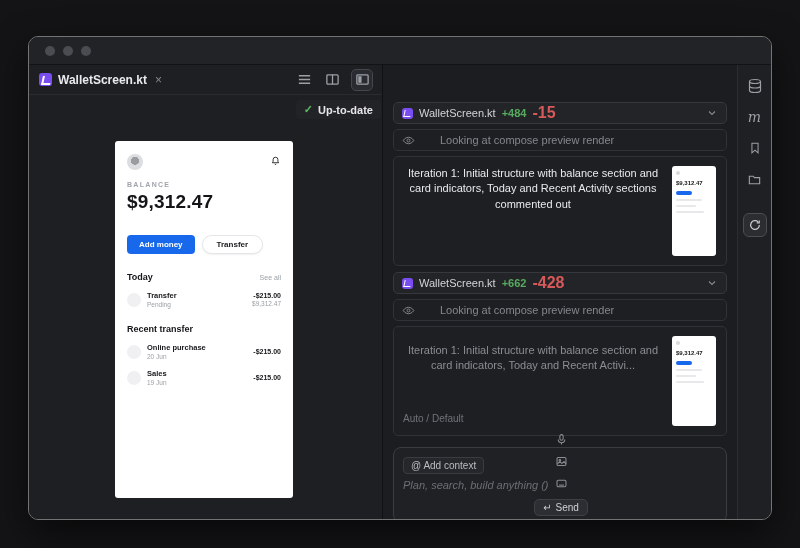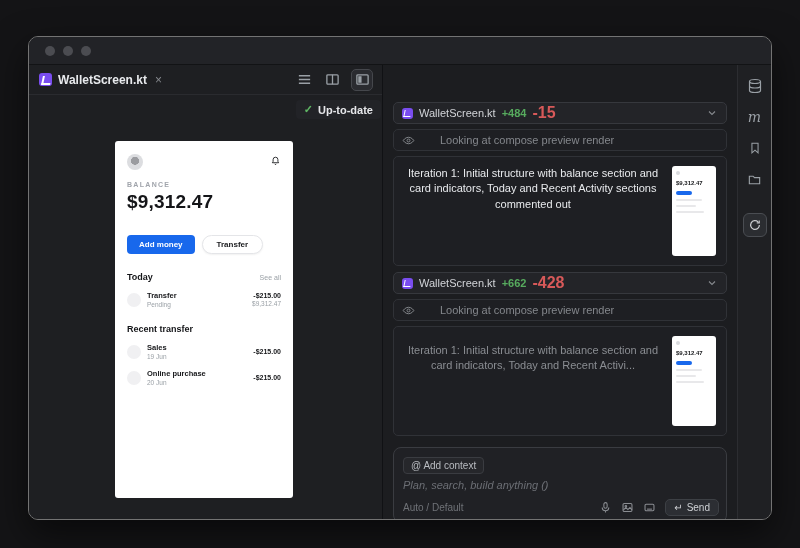--- a/index.html
+++ b/index.html
@@ -100,21 +100,21 @@
   .t-line { height:2px; border-radius:1px; background:#e8e8ea; margin-top:4px; }
   .t-line.w1{ width:26px; } .t-line.w2{ width:20px; } .t-line.w3{ width:28px; }
 
   .composer { margin-top:5px; border:1px solid #3a3c41; background:#202125; border-radius:8px;
     height:76px; position:relative; padding:7px 9px; flex:none; }
   .chip { display:inline-flex; align-items:center; gap:3px; border:1px solid #3a3c41; border-radius:4px;
     padding:2px 7px; font-size:10px; color:#b9bcc1; background:#26272b; }
   .composer textarea { position:absolute; left:9px; top:31px; width:250px; height:18px; background:transparent;
     border:none; resize:none; outline:none; color:#dfe1e5; font-size:11px; font-family:"Liberation Sans",sans-serif;font-style:italic; }
   .composer textarea::placeholder { color:#6b6e74; }
-  .comp-foot { position:absolute; left:9px; right:7px; bottom:6px; display:flex; align-items:center; gap:9px; }
+  .comp-foot { position:absolute; left:9px; right:7px; bottom:6px; display:flex; align-items:center; gap:9px;flex-direction:column; }
   .mode { font-size:10px; color:#6f7277; margin-right:auto; }
   .f-ic { display:flex; }
   .f-ic svg { stroke:#8a8d92; fill:none; stroke-width:1.3; }
   .send-btn { display:flex; align-items:center; gap:4px; background:#2c2e33; border:1px solid #3d4045;
     border-radius:5px; padding:2px 8px; color:#cfd1d5; font-size:10px; }
 
   
   .rtoolbar { width:33px; background:#1f2023; display:flex; flex-direction:column; align-items:center;
     padding-top:12px; gap:13px; }
   .rt-ic { width:18px; height:18px; display:flex; align-items:center; justify-content:center; }
@@ -207,32 +207,32 @@
                 <div class="txn-amt2">$9,312.47</div>
               </div>
             </div>
 
             <div class="sec-head second">
               <span class="sec-title">Recent transfer</span>
             </div>
             <div class="txn">
               <div class="txn-ic"></div>
               <div class="txn-main">
-                <div class="txn-title">Sales</div>
-                <div class="txn-sub">19 Jun</div>
+                <div class="txn-title">Online purchase</div>
+                <div class="txn-sub">20 Jun</div>
               </div>
               <div class="txn-amts">
                 <div class="txn-amt">-$215.00</div>
               </div>
             </div>
             <div class="txn">
               <div class="txn-ic"></div>
               <div class="txn-main">
-                <div class="txn-title">Online purchase</div>
-                <div class="txn-sub">20 Jun</div>
+                <div class="txn-title">Sales</div>
+                <div class="txn-sub">19 Jun</div>
               </div>
               <div class="txn-amts">
                 <div class="txn-amt">-$215.00</div>
               </div>
             </div>
           </div>
         </div>
       </div>
 
       <div class="assistant">

